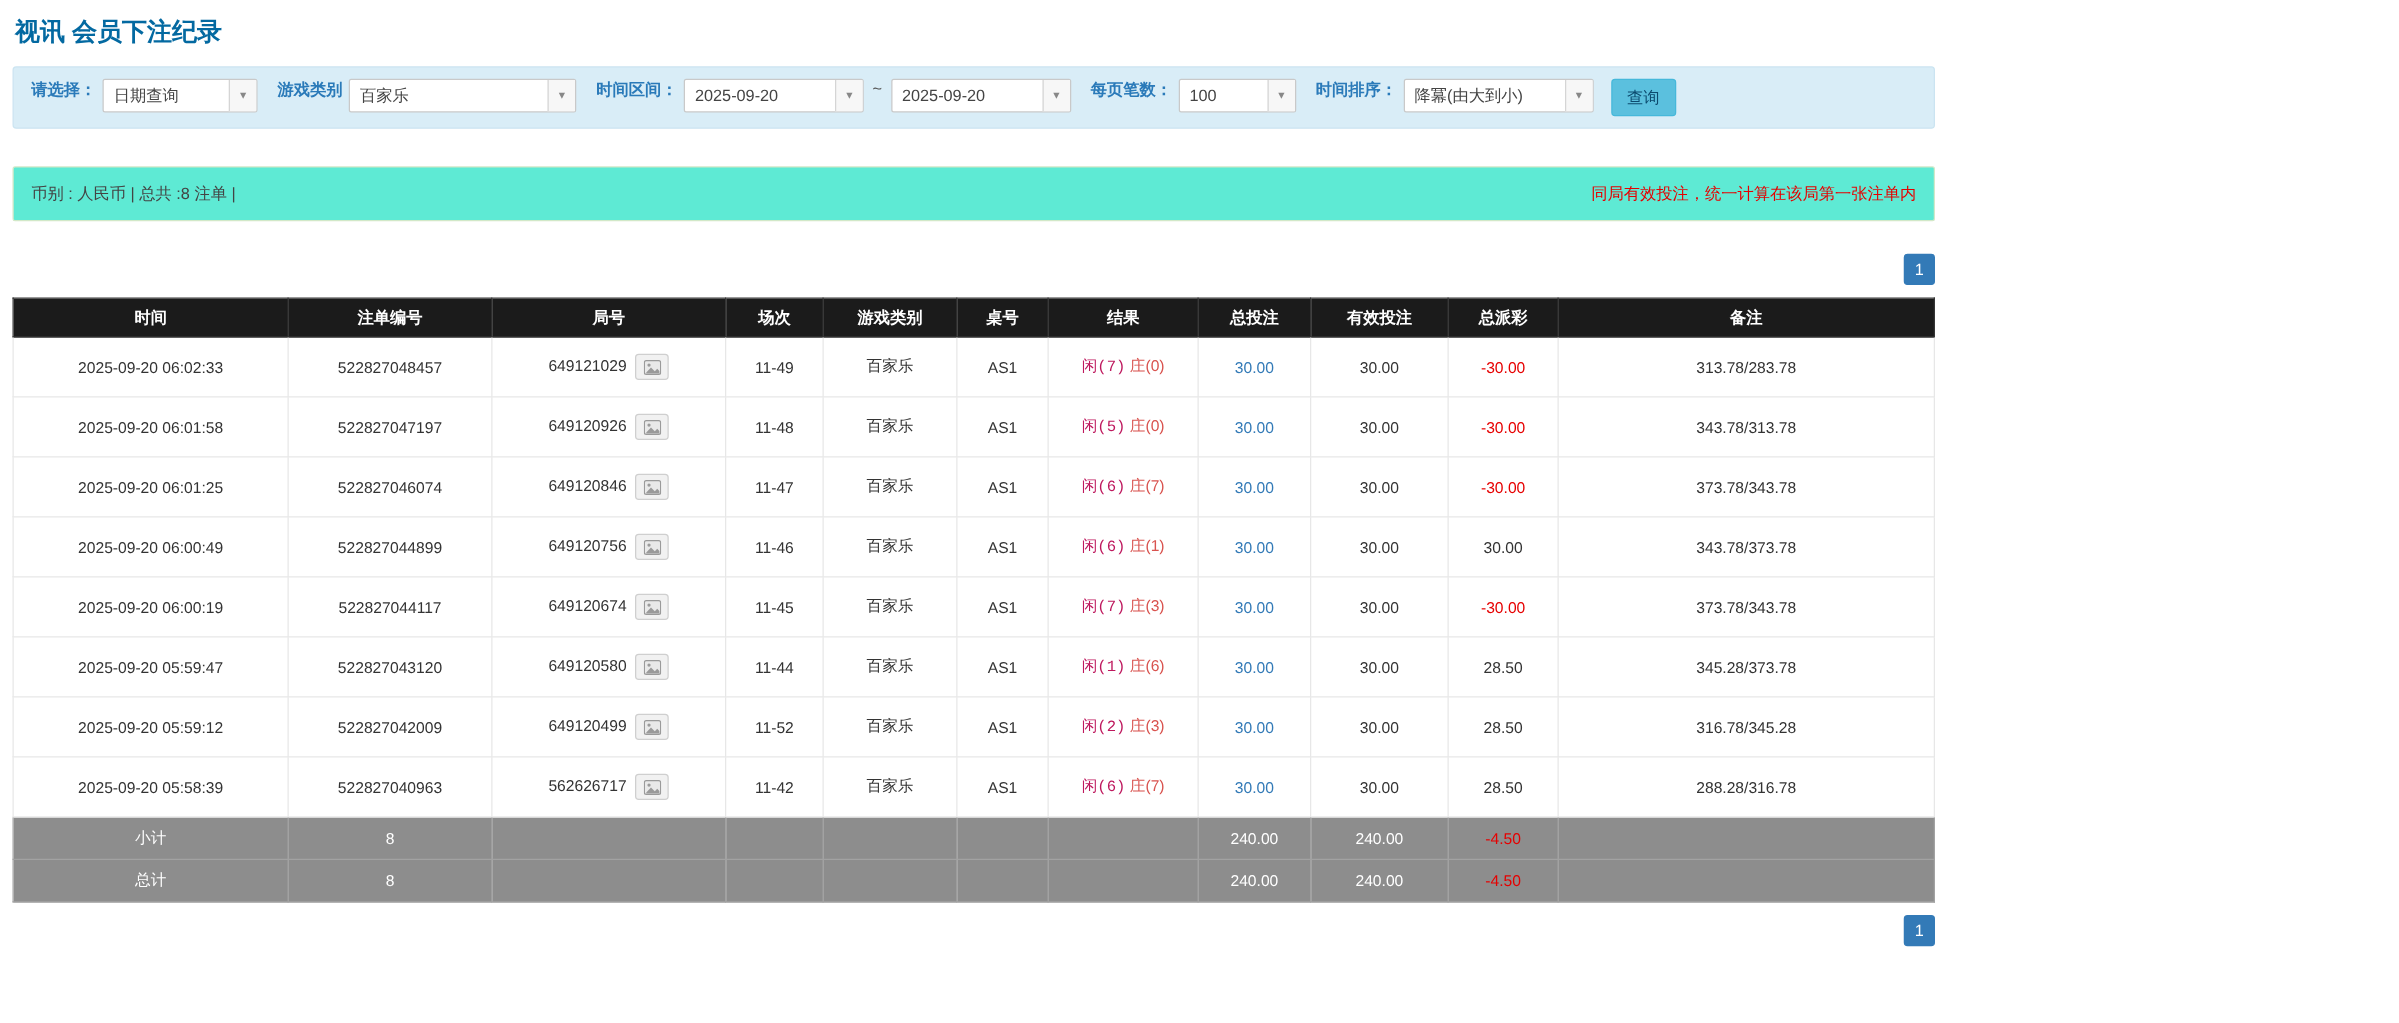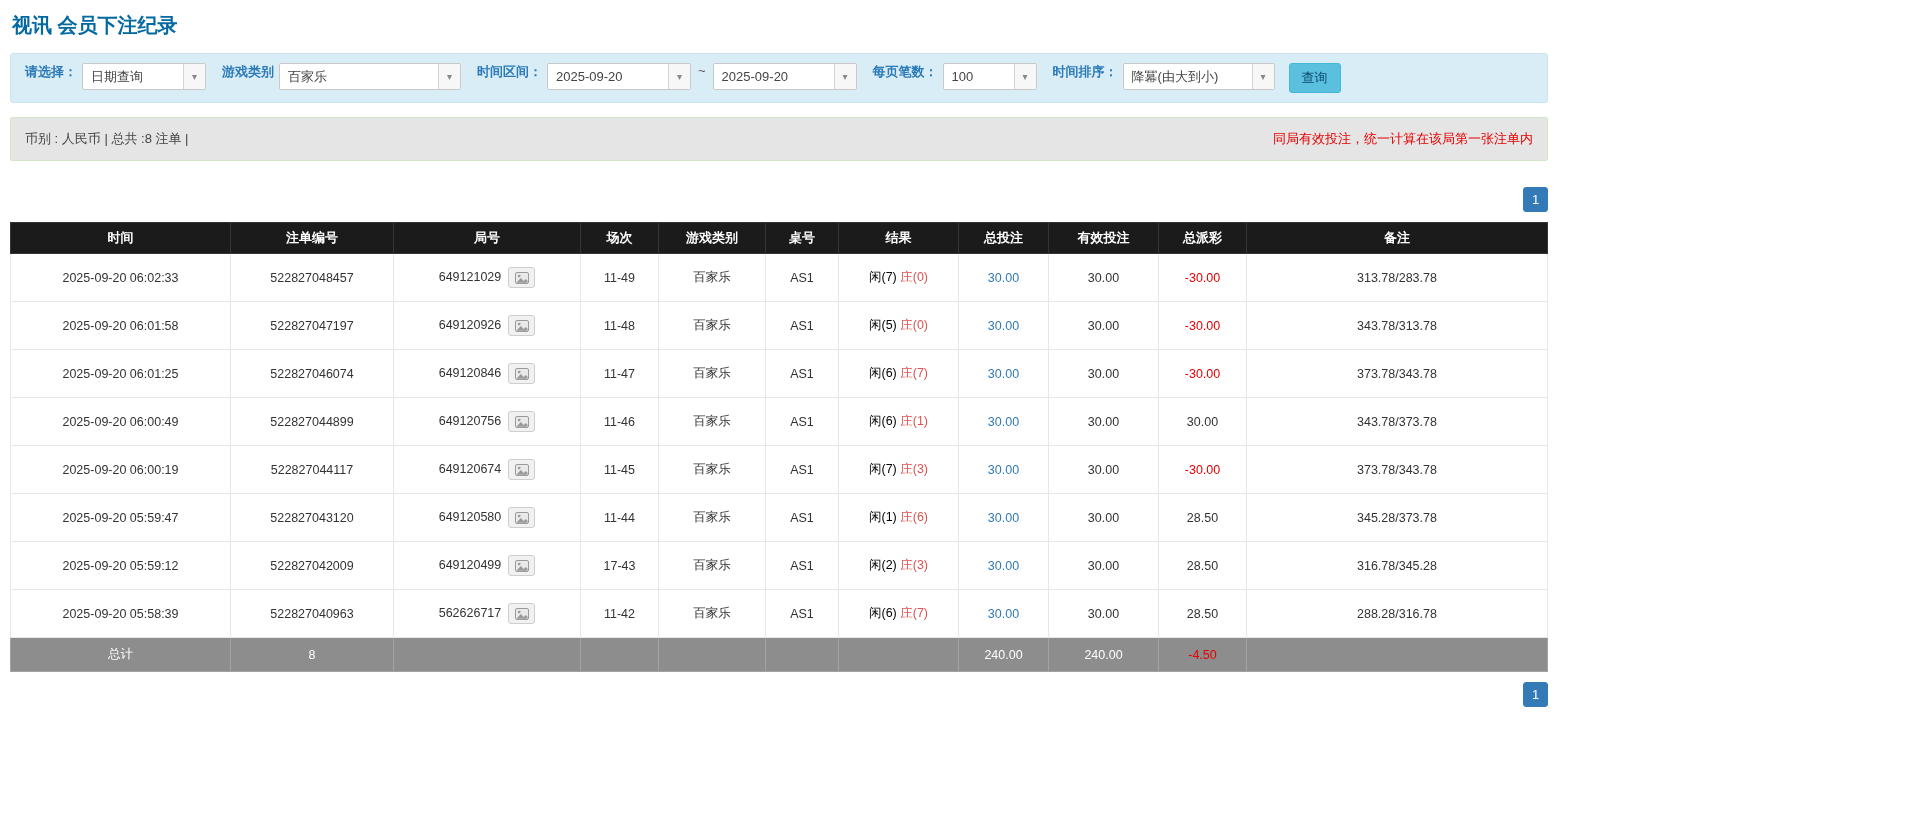--- a/index.html
+++ b/index.html
@@ -39,21 +39,21 @@
   .w-sort  .sel-text { width: 128px; }
   .tilde { color: #555; margin: 0 7px; }
   .search-btn {
     margin-left: 14px; background: #5bc0de; border: 1px solid #46b8da; color: #0c4a6e;
     font-size: 13px; padding: 5px 12px; border-radius: 3px; cursor: pointer;
     font-family: inherit;
   }
 
   
   .summary-bar {
-    margin-top: 14px; background: #e5e5e5; border: 1px solid #d2e8c8; border-radius: 2px;
+    margin-top: 30px; background: #5eead4; border: 1px solid #d2e8c8; border-radius: 2px;
     padding: 12px 14px; display: flex; justify-content: space-between; align-items: center;
   }
   .summary-left { color: #444; font-size: 13px; }
   .summary-note { color: #e60000; font-size: 13px; }
 
   
   .pager { text-align: right; }
   .pager.top { margin: 26px 0 10px; }
   .pager.bottom { margin: 10px 0 6px; }
   .page-btn {
@@ -71,21 +71,21 @@
   .bet-table tbody td {
     background: #fff; padding: 13px 6px; text-align: center; font-size: 12.5px;
     color: #333; border: 1px solid #e7e7e7; overflow: hidden;
   }
   .bet-table .foot-row td {
     background: #8d8d8d; color: #fff; padding: 8px 6px; text-align: center;
     font-size: 12.5px; border: 1px solid #a2a2a2;
   }
   .neg { color: #e60000 !important; }
   a.bet-link { color: #337ab7; text-decoration: none; cursor: pointer; }
-  .player { color: #000000; }
+  .player { color: #be185d; font-family: Liberation Mono, monospace; }
   .banker { color: #d9534f; }
   .round-btn {
     display: inline-flex; align-items: center; justify-content: center;
     width: 27px; height: 21px; margin-left: 7px; vertical-align: middle;
     background: #f1f1f1; border: 1px solid #cfcfcf; border-radius: 3px; cursor: pointer;
   }
 </style>
 </head>
 <body>
 
@@ -338,21 +338,21 @@
     <td>522827042009</td>
     <td>
       <span>649120499</span><span class="round-btn">
         <svg width="14" height="12" viewBox="0 0 14 12" aria-hidden="true">
           <rect x="0.5" y="0.5" width="13" height="11" rx="1.5" fill="#e9e9e9" stroke="#9a9a9a"></rect>
           <circle cx="4.2" cy="4" r="1.3" fill="#9a9a9a"></circle>
           <path d="M2 10 L5.8 6 L8.8 9 L10.8 7 L12.5 8.8 V10.8 H2 Z" fill="#9a9a9a"></path>
         </svg>
       </span>
     </td>
-    <td>17-43</td>
+    <td>11-52</td>
     <td>百家乐</td>
     <td>AS1</td>
     <td>
       <span class="player">闲(2)</span>
       <span class="banker">庄(3)</span>
     </td>
     <td>
       <a class="bet-link">30.00</a>
     </td>
     <td>30.00</td>
@@ -382,32 +382,45 @@
     <td>
       <a class="bet-link">30.00</a>
     </td>
     <td>30.00</td>
     <td>28.50</td>
     <td>288.28/316.78</td>
   </tr>
 </tbody>
     <tfoot>
       <tr class="foot-row">
-        <td>总计</td>
+        <td>小计</td>
         <td>8</td>
         <td></td>
         <td></td>
         <td></td>
         <td></td>
         <td></td>
         <td>240.00</td>
         <td>240.00</td>
         <td class="neg">-4.50</td>
         <td></td>
       </tr>
+      <tr class="foot-row">
+        <td>总计</td>
+        <td>8</td>
+        <td></td>
+        <td></td>
+        <td></td>
+        <td></td>
+        <td></td>
+        <td>240.00</td>
+        <td>240.00</td>
+        <td class="neg">-4.50</td>
+        <td></td>
+      </tr>
     </tfoot>
   </table>
 
   <div class="pager bottom">
     <span class="page-btn">1</span>
   </div>
 
 </div>
 
 </body></html>

